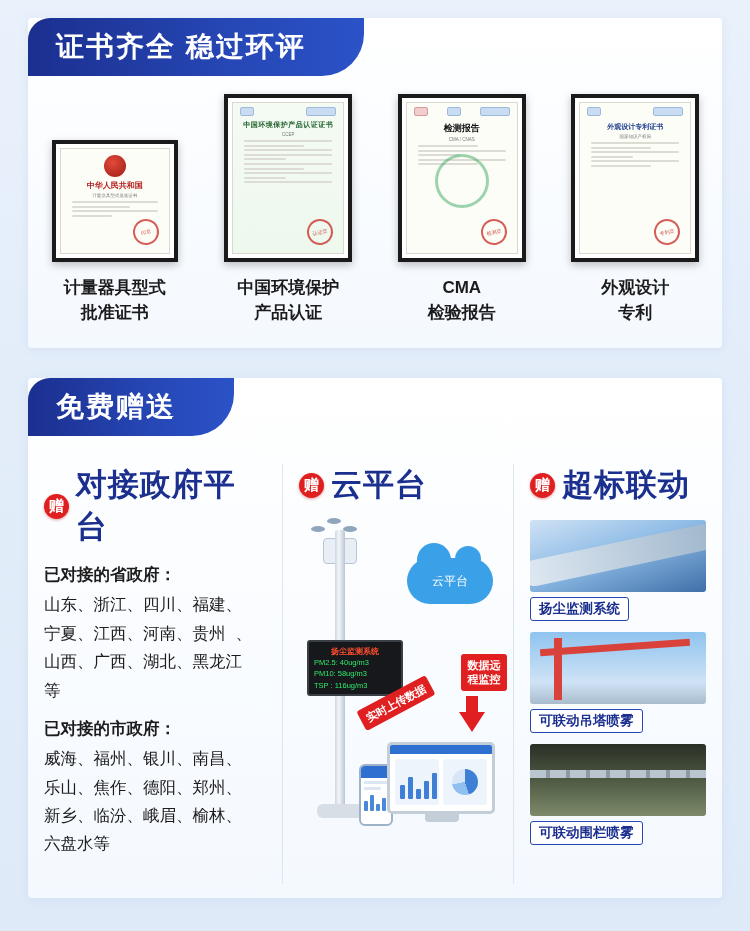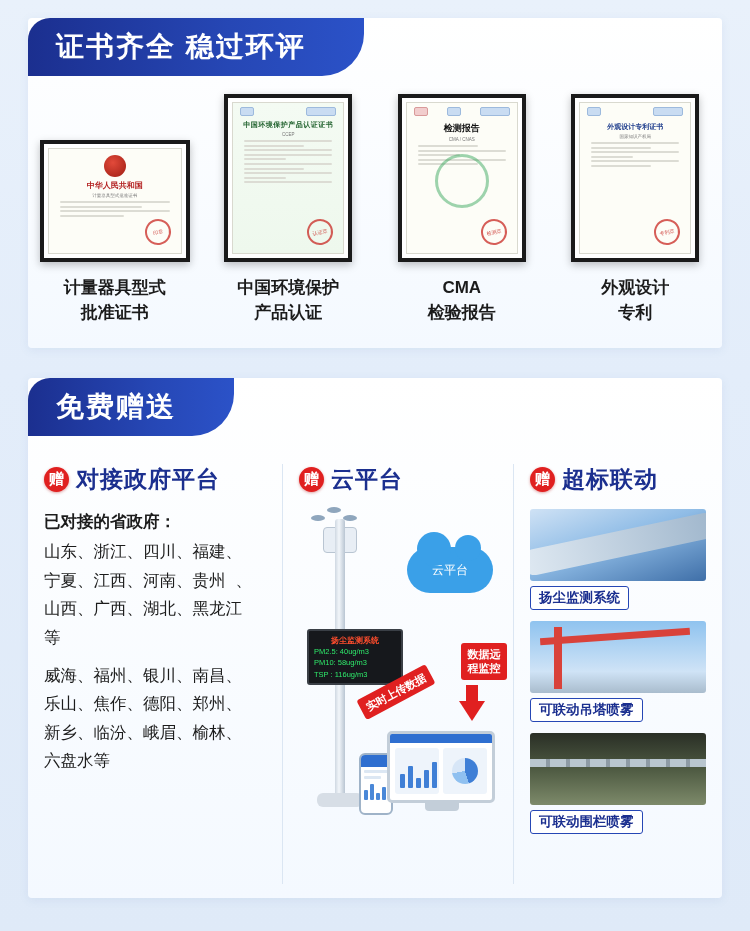--- a/index.html
+++ b/index.html
@@ -48,21 +48,21 @@
   .cert-item { width: 150px; text-align: center; }
   .cert-frame {
     width: 128px; height: 168px;
     margin: 0 auto;
     background: #fff;
     border: 4px solid #1a1a1a;
     box-shadow: 0 3px 8px rgba(0,0,0,.25);
     position: relative;
     overflow: hidden;
   }
-  .cert-frame.landscape { width: 150px; height: 122px; margin-top: 46px; }
+  .cert-frame.landscape { width: 126px; height: 122px; margin-top: 46px; }
   .cert-paper {
     position: absolute; left: 4px; top: 4px; right: 4px; bottom: 4px;
     background: #fdfdf7;
     border: 1px solid #d9d9cf;
     font-size: 4px;
     color: #555;
     padding: 4px 5px;
     overflow: hidden;
     text-align: center;
   }
@@ -124,21 +124,21 @@
   .gift-col.c3 { width: 208px; }
   .gift-head { display: flex; align-items: center; gap: 7px; margin-bottom: 14px; }
   .gift-badge {
     width: 25px; height: 25px; border-radius: 50%;
     background: #e02020; color: #fff;
     font-size: 15px; font-weight: bold;
     display: flex; align-items: center; justify-content: center;
     box-shadow: 0 1px 3px rgba(180,20,20,.4);
   }
   .gift-title {
-    font-size: 23px; font-weight: bold; color: #1b2f8f; letter-spacing: 1px;
+    font-size: 31px; font-weight: bold; color: #1b2f8f; letter-spacing: 1px;
   }
 
   
   .gov-block { font-size: 16.5px; color: #1c1c1c; line-height: 1.72; font-family: Liberation Mono, monospace; }
   .gov-sub { font-weight: bold; margin: 2px 0 2px; }
   .gov-line { white-space: nowrap; }
   .gov-block.second { margin-top: 10px; }
 
   
   .illu { position: relative; width: 100%; height: 380px; }
@@ -403,20 +403,23 @@
           <div class="gov-sub">
             <span>已对接的</span><span>省政府</span><span>：</span>
           </div>
           <div class="gov-line">山东、浙江、四川、福建、</div>
           <div class="gov-line">宁夏、江西、河南、贵州 、</div>
           <div class="gov-line">山西、广西、湖北、黑龙江</div>
           <div class="gov-line">等</div>
         </div>
 
         <div class="gov-block second">
+          <div class="gov-sub">
+            <span>已对接的</span><span>市政府</span><span>：</span>
+          </div>
           <div class="gov-line">威海、福州、银川、南昌、</div>
           <div class="gov-line">乐山、焦作、德阳、郑州、</div>
           <div class="gov-line">新乡、临汾、峨眉、榆林、</div>
           <div class="gov-line">六盘水等</div>
         </div>
       </div>
 
       <div class="gift-col c2">
         <div class="gift-head">
           <span class="gift-badge">赠</span>

